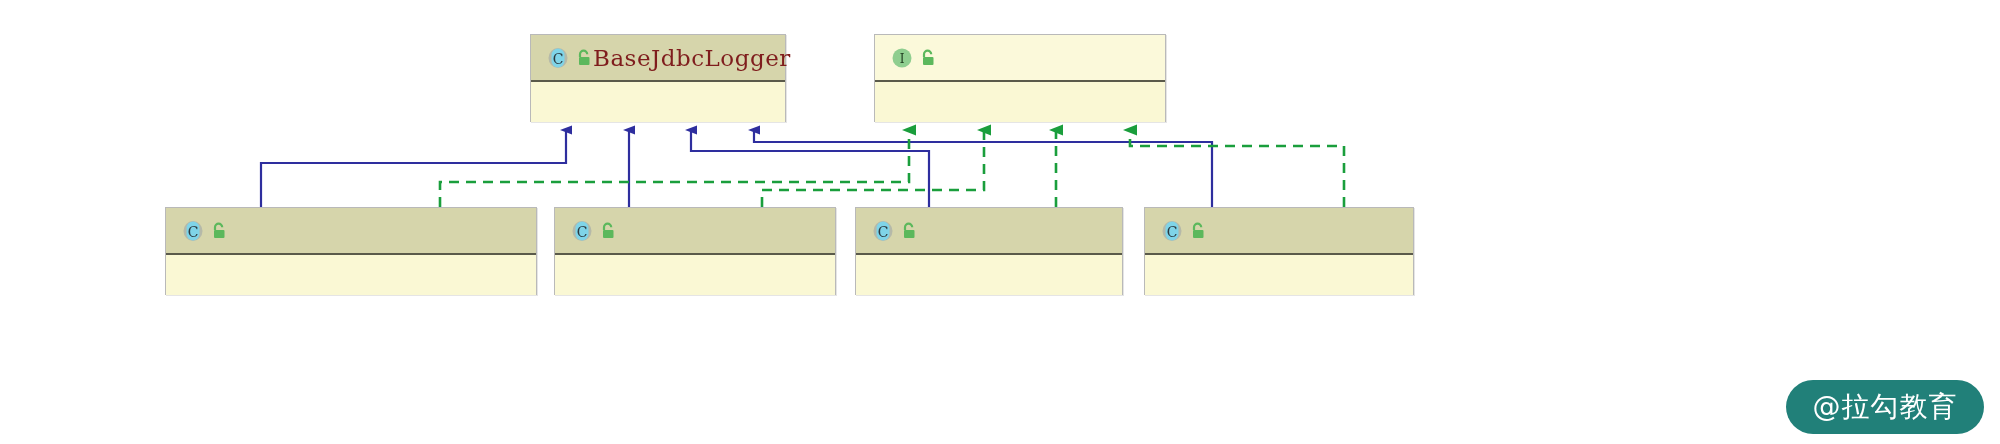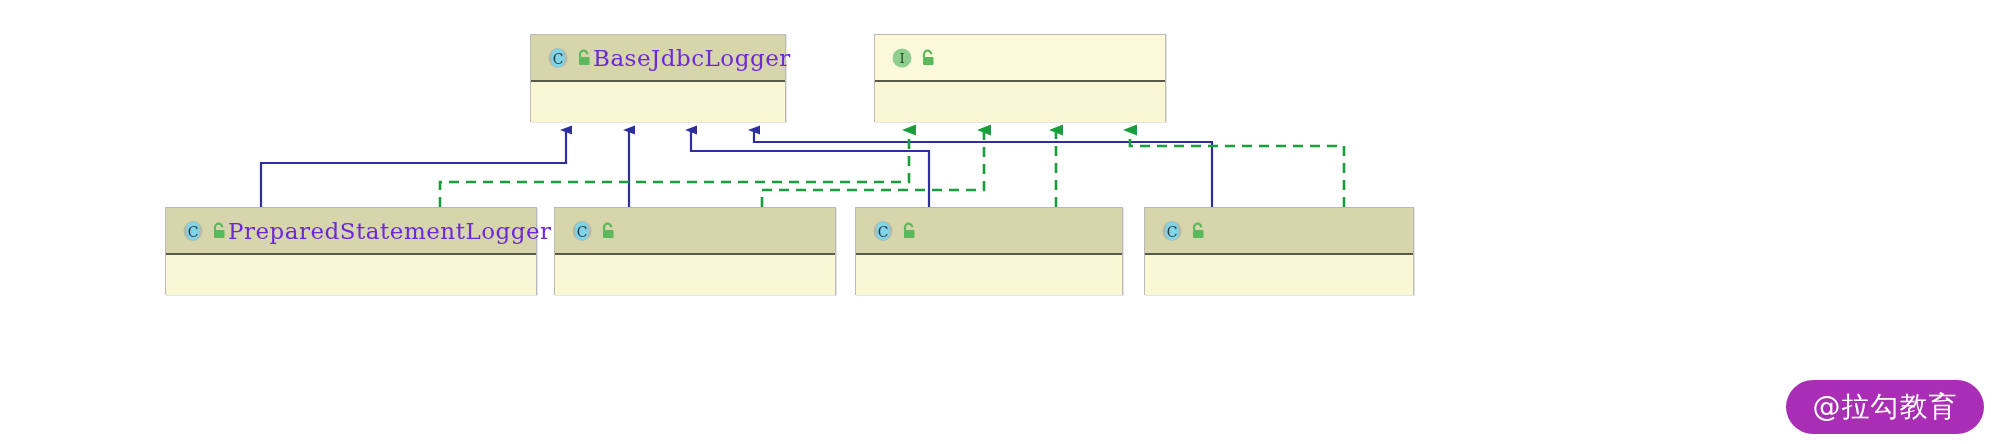--- a/index.html
+++ b/index.html
@@ -48,40 +48,40 @@
   .uml-body {
     box-sizing: border-box;
     height: 40px;
     background: #faf8d4;
   }
   .uml-title {
     flex: 1 1 auto;
     text-align: center;
     font-size: 23px;
     letter-spacing: 0.5px;
-    color: #6d28d9;
+    color: #7f1d1d;
     font-family: "DejaVu Serif", "Liberation Serif", serif;
     padding-right: 34px;
     white-space: nowrap;
   }
   .icon-group {
     display: flex;
     align-items: center;
     gap: 4px;
     flex: 0 0 auto;
   }
   .ico { display: block; }
   .watermark {
     position: absolute;
     right: 16px;
     bottom: 10px;
     width: 198px;
     height: 54px;
     border-radius: 27px;
-    background: #a21caf;
+    background: #0f766e;
     display: flex;
     align-items: center;
     justify-content: center;
     color: #ffffff;
     font-size: 28px;
     letter-spacing: 1px;
     font-family: "DejaVu Sans", "Liberation Sans", sans-serif;
     opacity: 0.92;
   }
 </style>
@@ -167,21 +167,20 @@
         <svg class="ico" width="26" height="26" viewBox="0 0 26 26">
           <ellipse cx="13" cy="13" rx="9.5" ry="10" fill="#9aa3a8" opacity="0.55"></ellipse>
           <rect x="6.5" y="3.5" width="13" height="19" rx="6.5" fill="#7fd4e8"></rect>
           <text x="13" y="18.5" text-anchor="middle" font-family="DejaVu Serif, serif" font-size="14" fill="#2b3a40">C</text>
         </svg>
         <svg class="ico" width="18" height="20" viewBox="0 0 18 20">
           <path d="M5 9 V6.2 A3.6 3.6 0 0 1 12.2 6.2" fill="none" stroke="#5cb85c" stroke-width="2.2"></path>
           <rect x="4" y="9" width="10.5" height="8" rx="1" fill="#5cb85c"></rect>
         </svg>
       </span>
-      <span class="uml-title">PreparedStatementLogger</span>
     </div>
     <div class="uml-body"></div>
   </div>
 
   <div class="uml-box" style="left:554px; top:207px; width:282px; height:88px;">
     <div class="uml-header klass">
       <span class="icon-group">
         <svg class="ico" width="26" height="26" viewBox="0 0 26 26">
           <ellipse cx="13" cy="13" rx="9.5" ry="10" fill="#9aa3a8" opacity="0.55"></ellipse>
           <rect x="6.5" y="3.5" width="13" height="19" rx="6.5" fill="#7fd4e8"></rect>

